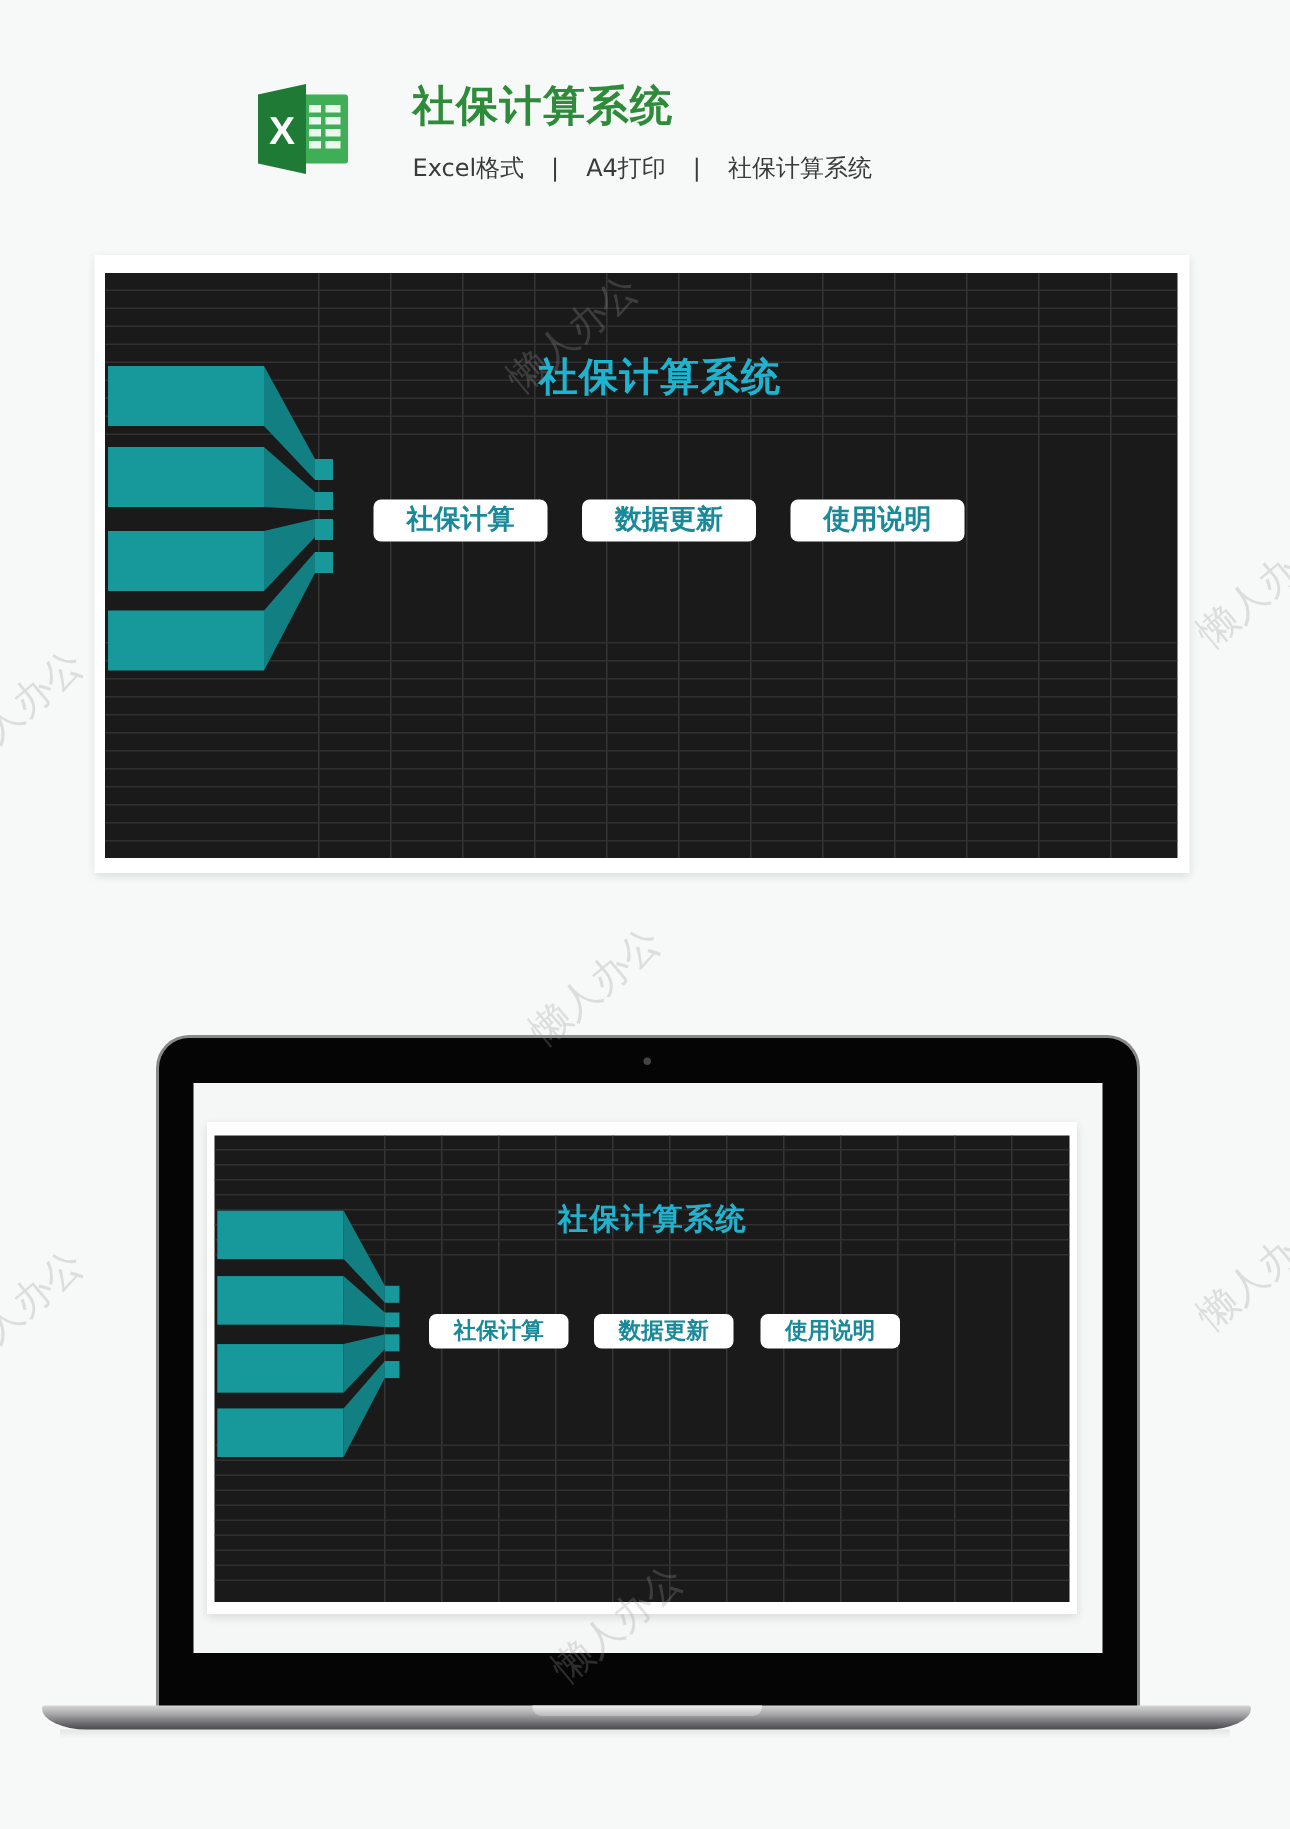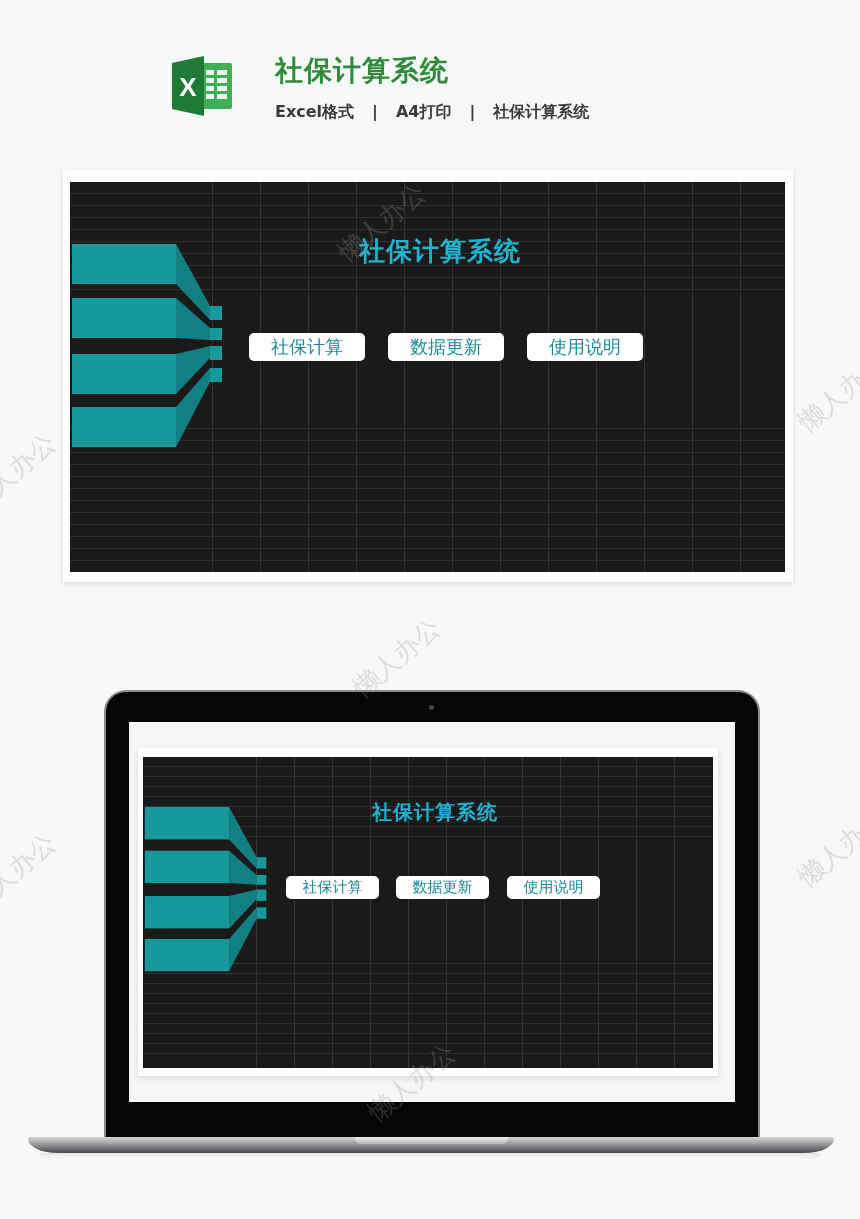--- a/index.html
+++ b/index.html
@@ -2,31 +2,31 @@
 <html><head>
 <meta charset="utf-8">
 <style>
   * { box-sizing: border-box; margin: 0; padding: 0; }
   html, body { width: 860px; height: 1219px; background: #f7f8f8; overflow: hidden; }
   body { position: relative; font-family: "DejaVu Sans", "Liberation Sans", sans-serif; }
 
   
   .excel-logo { position: absolute; left: 170px; top: 55px; width: 64px; height: 62px; }
   .header-title { position: absolute; left: 275px; top: 52px; font-size: 28px; font-weight: bold; color: #2e8b3a; letter-spacing: 1px; }
-  .header-sub { position: absolute; left: 275px; top: 102px; font-size: 16px; font-weight: bold; color: #3a3a3a; display: flex; gap: 0; white-space: nowrap; }
+  .header-sub { position: absolute; left: 275px; top: 102px; font-size: 16px; font-weight: normal; color: #3a3a3a; display: flex; gap: 0; white-space: nowrap; }
   .header-sub span { display: inline-block; }
   .header-sub .sep { margin: 0 18px; }
 
   
   .card { position: absolute; background: #ffffff; box-shadow: 0 2px 6px rgba(0,0,0,0.12); }
   .sheet { position: absolute; background: #1a1a1a; overflow: hidden; }
   .grid-v { position: absolute; top: 0; bottom: 0; width: 1px; background: #353535; }
   .grid-h { position: absolute; left: 0; right: 0; height: 1px; background: #303030; }
   .sheet-title { position: absolute; font-weight: bold; color: #1fb3cf; white-space: nowrap; letter-spacing: 1px; }
-  .nav-btn { position: absolute; background: #ffffff; border-radius: 5px; color: #1a8a9a; font-weight: normal; text-align: center; white-space: nowrap; cursor: pointer; }
+  .nav-btn { position: absolute; background: #ffffff; border-radius: 5px; color: #1a8a9a; font-weight: bold; text-align: center; white-space: nowrap; cursor: pointer; }
   .deco { position: absolute; }
 
   
   .wm { position: absolute; color: rgba(150,150,150,0.28); font-family: "DejaVu Serif", serif; font-size: 26px; transform: rotate(-40deg); white-space: nowrap; pointer-events: none; }
 
   
   .laptop-lid { position: absolute; left: 104px; top: 690px; width: 656px; height: 450px; background: #050505; border-radius: 22px 22px 0 0; border: 2px solid #8a8a8a; border-bottom: none; }
   .camera { position: absolute; left: 429px; top: 705px; width: 5px; height: 5px; border-radius: 50%; background: #444; }
   .laptop-screen { position: absolute; left: 129px; top: 722px; width: 606px; height: 380px; background: #f5f6f6; }
   .laptop-base { position: absolute; left: 28px; top: 1137px; width: 806px; height: 16px; background: linear-gradient(#d6d6d6 0%, #a9a9ab 35%, #6c6c70 75%, #4a4a4e 100%); border-radius: 2px 2px 30px 30px / 2px 2px 14px 14px; }

